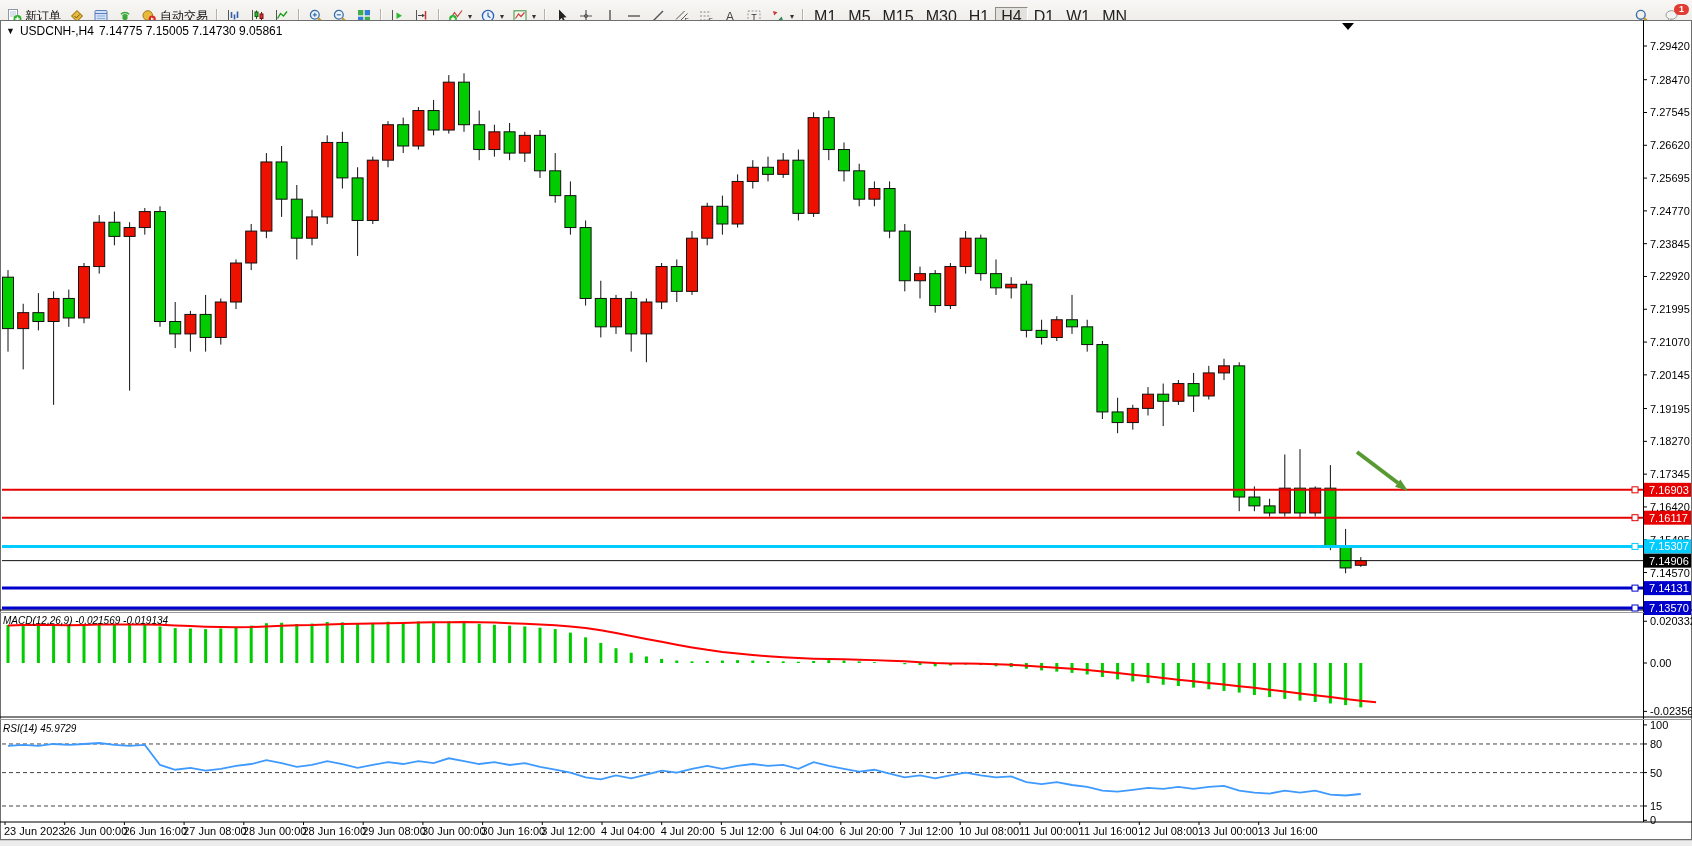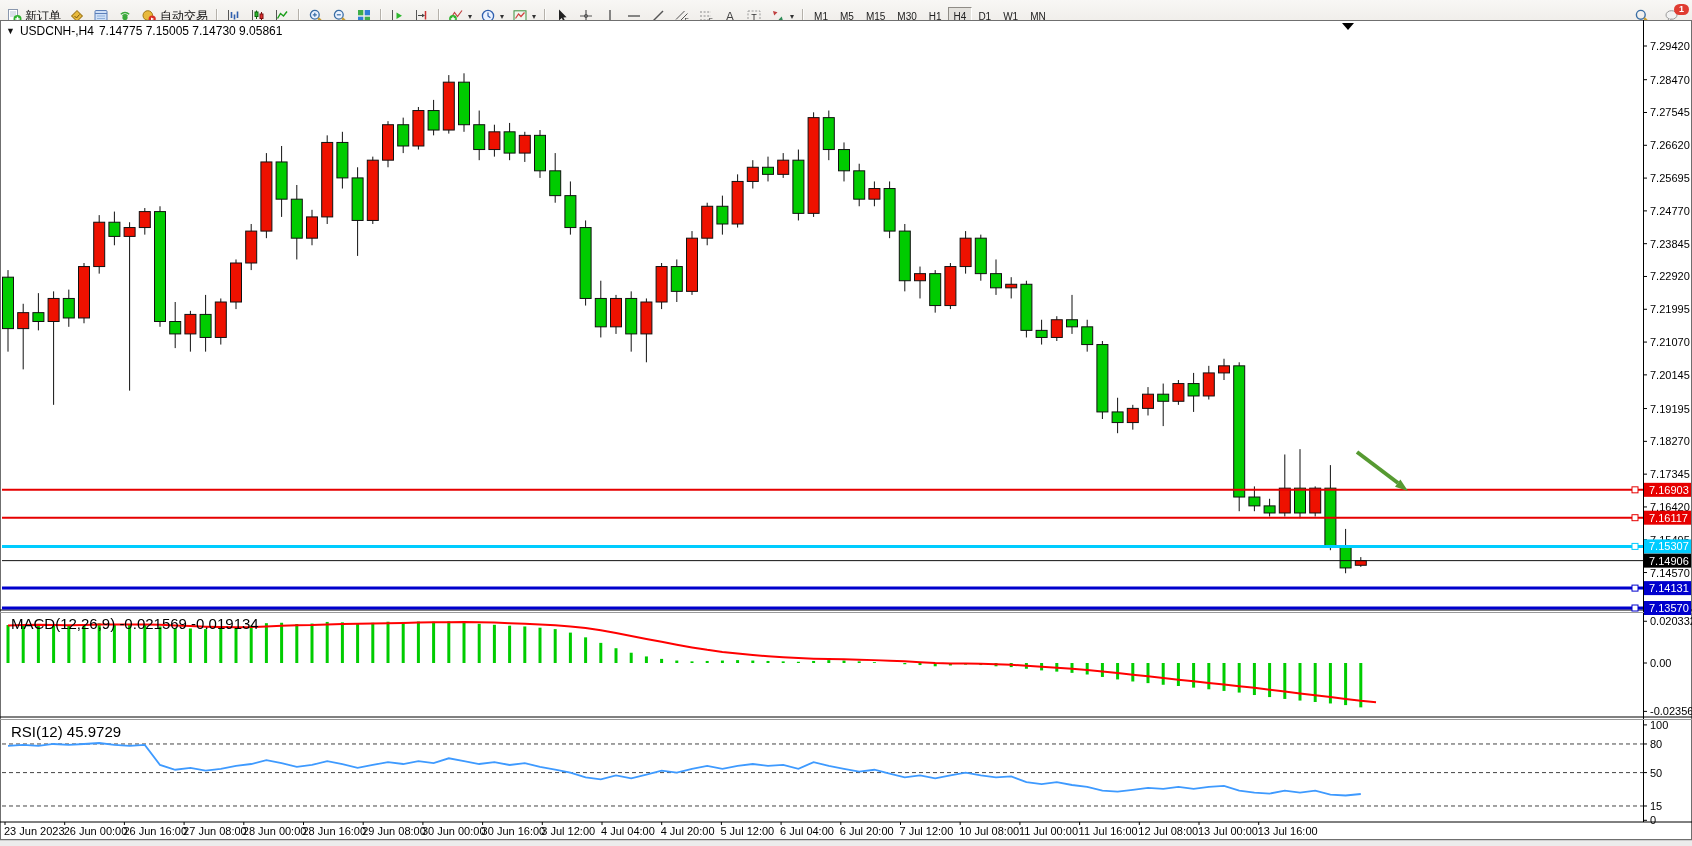--- a/index.html
+++ b/index.html
@@ -3,30 +3,30 @@
 <meta charset="utf-8">
 <style>
   html,body{margin:0;padding:0;background:#fff;width:1692px;height:846px;overflow:hidden;
             font-family:"Liberation Sans","DejaVu Sans",sans-serif;-webkit-font-smoothing:none;}
   .toolbar{position:absolute;top:0;left:0;width:1692px;height:20px;background:linear-gradient(#f8f7f5,#ece9e4);
            border-bottom:1px solid #b9b5ae;display:flex;align-items:center;padding:16px 2px;box-sizing:border-box;}
   .tb-btn{height:18px;display:flex;align-items:center;gap:3px;padding:0 3px;border:1px solid transparent;cursor:default;}
   .tb-btn .lbl{font-size:12px;color:#111;white-space:nowrap;}
   .tb-sep{width:1px;height:15px;background:#b5b1aa;border-right:1px solid #fcfcfb;margin:0 4px;}
   .caret{font-size:8px;color:#333;margin-left:1px;}
-  .tf-btn{font-size:10px;color:#222;padding:1px 5px;height:15px;line-height:15px;border:1px solid transparent;}
+  .tf-btn{font-size:16px;color:#222;padding:1px 5px;height:15px;line-height:15px;border:1px solid transparent;}
   .tf-btn.active{background:#e3e1dc;border:1px solid #8f8c86;border-right-color:#fff;border-bottom-color:#fff;}
   .tb-right{margin-left:auto;display:flex;align-items:center;gap:6px;padding-right:6px;}
   .chat-wrap{position:relative;}
   .badge{position:absolute;top:-3px;right:-6px;background:#e03c31;color:#fff;border-radius:8px;font-size:9px;
          min-width:11px;height:11px;line-height:11px;text-align:center;padding:0 2px;font-weight:bold;}
   .chart-window{position:absolute;top:20px;left:0;width:1692px;height:820px;background:#fff;}
   .chart-title{position:absolute;top:4px;left:6px;font-size:12px;color:#000;z-index:5;display:flex;align-items:center;gap:5px;}
   .chart-title .tri{font-size:9px;color:#111;}
-  .ind-label{position:absolute;left:11px;font-size:15px;color:#000;z-index:5;}
+  .ind-label{position:absolute;left:3px;font-size:10px;color:#000;z-index:5;font-style:italic;}
   #chart-svg{position:absolute;top:0;left:0;}
   .status-bar{position:absolute;left:0;top:840px;width:1692px;height:6px;background:#ececec;border-top:1px solid #cfcfcf;box-sizing:border-box;}
   svg text{font-family:"Liberation Sans","DejaVu Sans",sans-serif;}
 </style>
 </head>
 <body>
 
 <div class="toolbar" id="toolbar">
     <div class="tb-btn">
       <svg width="16" height="16" viewBox="0 0 16 16">
@@ -238,21 +238,21 @@
 <div class="chart-window">
   <div class="chart-title">
     <span class="tri">▼</span>
     <span>USDCNH-,H4</span>
     <span>7.14775 7.15005 7.14730 9.05861</span>
   </div>
   <div class="ind-label" style="top:595px">
     <span>MACD(12,26,9)</span> <span>-0.021569 -0.019134</span>
   </div>
   <div class="ind-label" style="top:703px">
-    <span>RSI(12)</span> <span>45.9729</span>
+    <span>RSI(14)</span> <span>45.9729</span>
   </div>
   <svg id="chart-svg" width="1692" height="820">
       <rect x="0.5" y="0.5" width="1691" height="819" fill="none" stroke="#6f6f6f"></rect>
       <line x1="1643.5" y1="0" x2="1643.5" y2="802" stroke="#000"></line>
       <line x1="0" y1="590" x2="1692" y2="590" stroke="#000"></line>
       <line x1="0" y1="592.5" x2="1692" y2="592.5" stroke="#9a9a9a"></line>
       <line x1="0" y1="697" x2="1692" y2="697" stroke="#000"></line>
       <line x1="0" y1="699.5" x2="1692" y2="699.5" stroke="#9a9a9a"></line>
       <line x1="0" y1="802" x2="1692" y2="802" stroke="#000"></line>
       <g>

